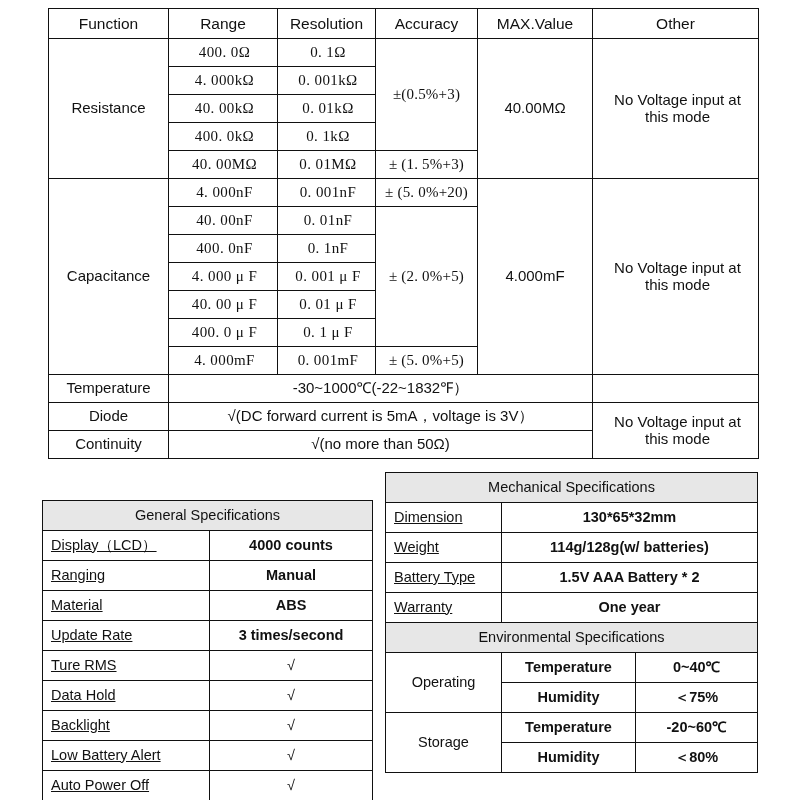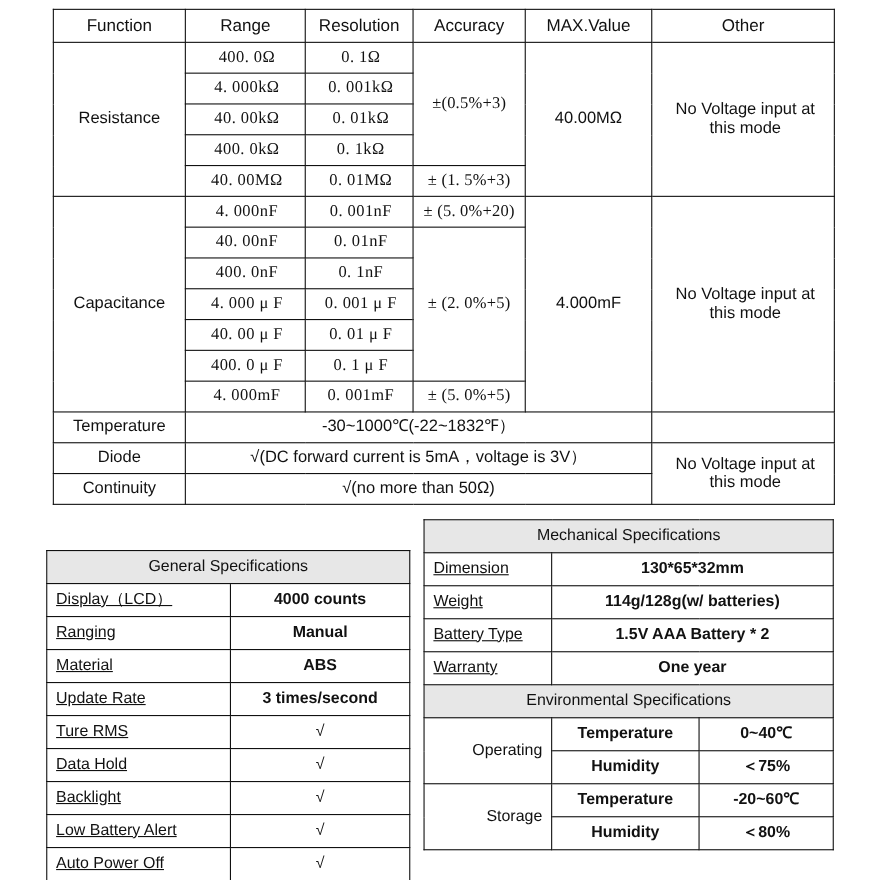--- a/index.html
+++ b/index.html
@@ -107,21 +107,21 @@
     font-size: 15px;
     height: 29px;
   }
   .lbl { text-align: left; text-decoration: underline; }
   .val { text-align: center; font-weight: bold; }
   .check {
     text-align: center;
     font-size: 15px;
   }
   .env-row-lbl {
-    text-align: right;
+    text-align: center;
     vertical-align: middle;
     margin-top: 40px;
   }
 </style>
 </head>
 <body>
 
 <div class="page">
 
   <table class="main-table">

